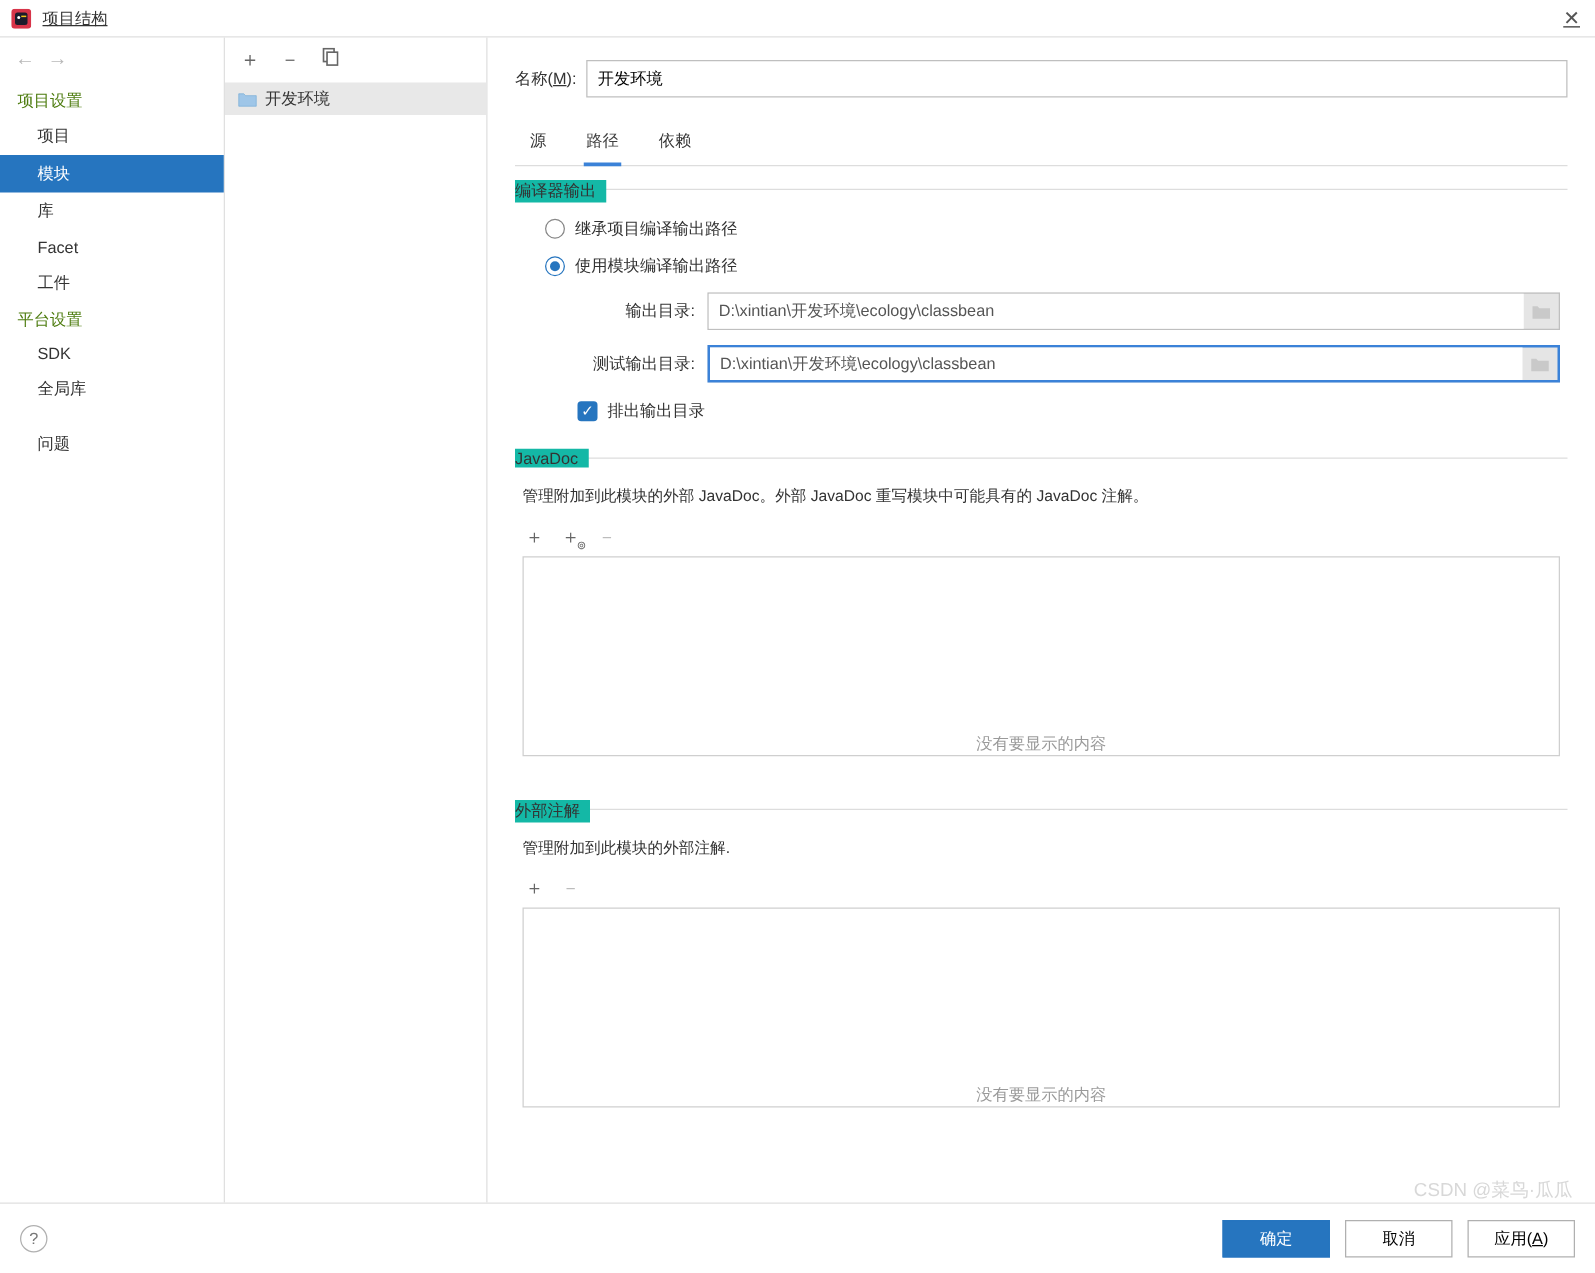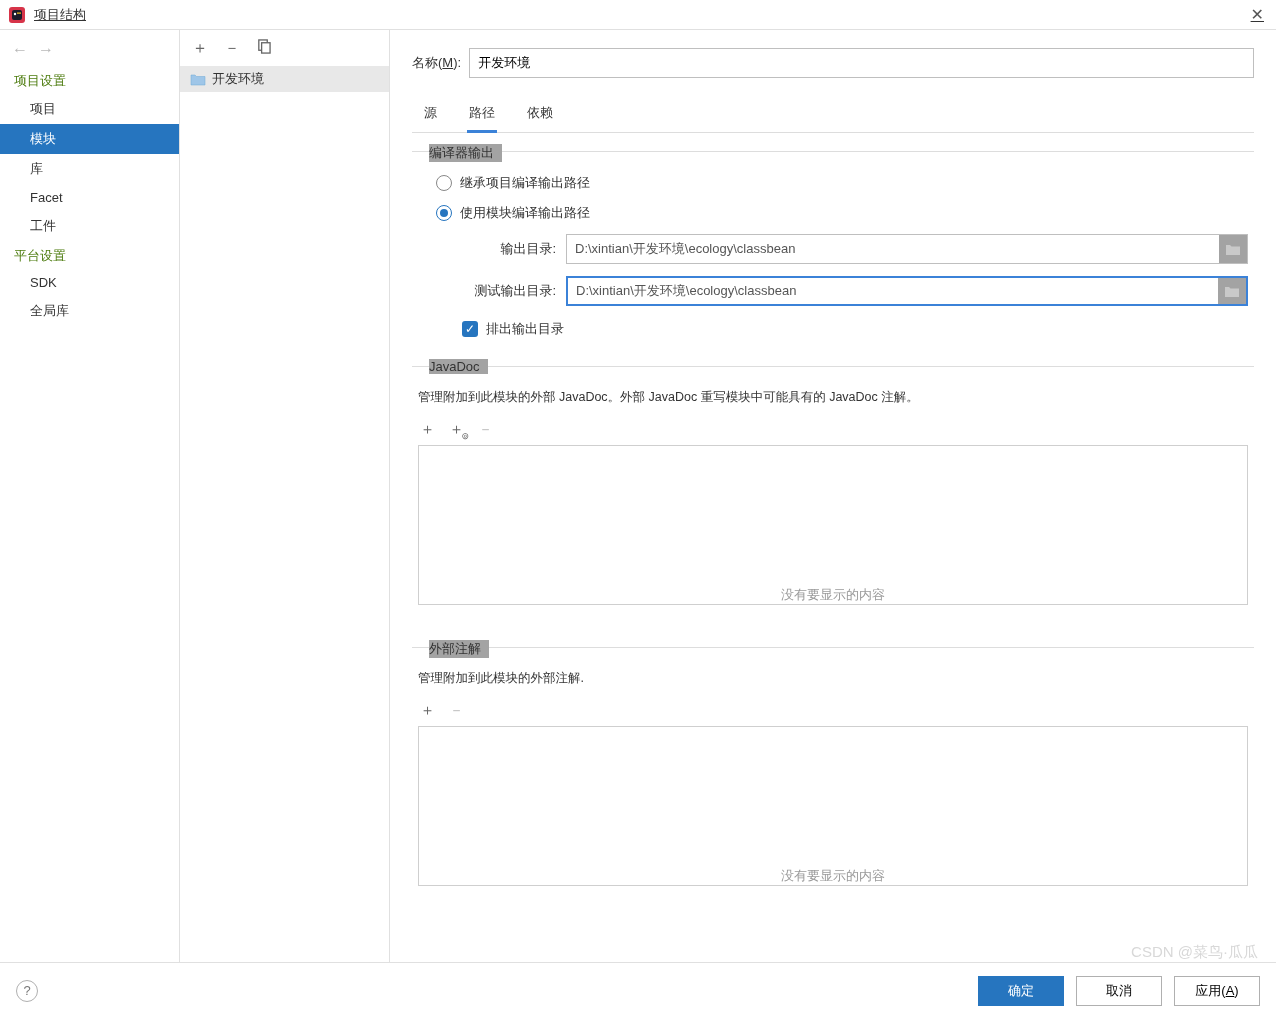--- a/index.html
+++ b/index.html
@@ -22,28 +22,28 @@
 .folder-icon { width: 16px; height: 14px; }
 .content-panel { flex: 1; padding: 18px 22px 10px; overflow-y: auto; display:flex; flex-direction:column; }
 .name-row { display: flex; align-items: center; gap: 8px; margin-bottom: 20px; }
 .name-row label { white-space: nowrap; }
 .underlined { text-decoration: underline; }
 .text-input { flex: 1; height: 30px; border: 1px solid #bfbfbf; padding: 0 8px; font-size: 13px; }
 .tabs { display: flex; gap: 28px; border-bottom: 1px solid #ddd; padding: 0 10px; margin-bottom: 18px; }
 .tab { padding: 6px 2px 8px; cursor: pointer; color: #333; }
 .tab.active { color: #404040; border-bottom: 3px solid #3b82d8; margin-bottom: -1px; }
 .fieldset { position: relative; border: 1px solid #ddd; border-left: none; border-right: none; border-bottom: none; padding: 16px 6px 18px; margin-bottom: 6px; }
-.fieldset .legend { position: absolute; top: -8px; left: 17px; background: #a3a3a3; padding-right: 8px; color: #333; font-size: 13px; }
+.fieldset .legend { position: absolute; top: -8px; left: 0; background: #14b8a6; padding-right: 8px; color: #333; font-size: 13px; }
 .radio-row { display: flex; align-items: center; gap: 8px; padding: 6px 18px; }
 .radio { width: 16px; height: 16px; border-radius: 50%; border: 1px solid #888; display: inline-flex; align-items: center; justify-content: center; background:#fff;}
 .radio.checked { border-color: #2675bf; }
 .radio.checked::after { content: ""; width: 8px; height: 8px; border-radius: 50%; background: #2675bf; }
 .path-row { display: flex; align-items: center; gap: 10px; padding: 6px 0 6px 40px; }
 .path-row .label { width: 98px; text-align: right; }
-.input-with-icon { flex: 1; display: flex; align-items: flex-start; height: 30px; border: 1px solid #bfbfbf; background:#a3a3a3; }
+.input-with-icon { flex: 1; display: flex; align-items: flex-start; height: 30px; border: 1px solid #bfbfbf; background:#e5e5e5; }
 .input-with-icon.focused { border: 2px solid #3b82d8; }
 .input-with-icon input { flex: 1; height: 100%; border: none; outline: none; padding: 0 8px; font-size: 13px; color:#555; }
 .input-with-icon .folder-btn { width: 28px; height: 100%; display: flex; align-items: center; justify-content: center; cursor: pointer; color:#aaa; }
 .checkbox-row { display: flex; align-items: center; gap: 8px; padding: 8px 0 4px 44px; }
 .checkbox { width: 16px; height: 16px; border-radius: 3px; background: #2675bf; display: inline-flex; align-items: center; justify-content: center; color: #fff; font-size: 12px; }
 .section-desc { color: #333; font-size: 12.5px; margin: 6px 0 8px; }
 .list-toolbar { display: flex; align-items: center; gap: 14px; padding: 6px 2px; color: #666; }
 .list-toolbar .tb { font-size: 15px; cursor: pointer; }
 .list-toolbar .tb.disabled { color:#bbb; cursor:default;}
 .empty-list { border: 1px solid #cfcfcf; height: 160px; display: flex; align-items: flex-end; justify-content: center; color: #9a9a9a; }
@@ -80,20 +80,21 @@
     <div class="sidebar-group">项目设置</div>
     <div class="sidebar-item">项目</div>
     <div class="sidebar-item selected">模块</div>
     <div class="sidebar-item">库</div>
     <div class="sidebar-item">Facet</div>
     <div class="sidebar-item">工件</div>
     <div class="sidebar-group">平台设置</div>
     <div class="sidebar-item">SDK</div>
     <div class="sidebar-item">全局库</div>
     <div style="height:14px"></div>
+    <div class="sidebar-item">问题</div>
   </div>
 
   <div class="middle-panel">
     <div class="middle-toolbar">
       <span class="toolbar-btn">＋</span>
       <span class="toolbar-btn">－</span>
       <span class="toolbar-btn">
         <svg width="15" height="15" viewBox="0 0 16 16">
             <rect x="3" y="1" width="9" height="11" fill="none" stroke="#666" stroke-width="1.4"></rect>
             <rect x="6" y="4" width="9" height="11" fill="#fff" stroke="#666" stroke-width="1.4"></rect>

